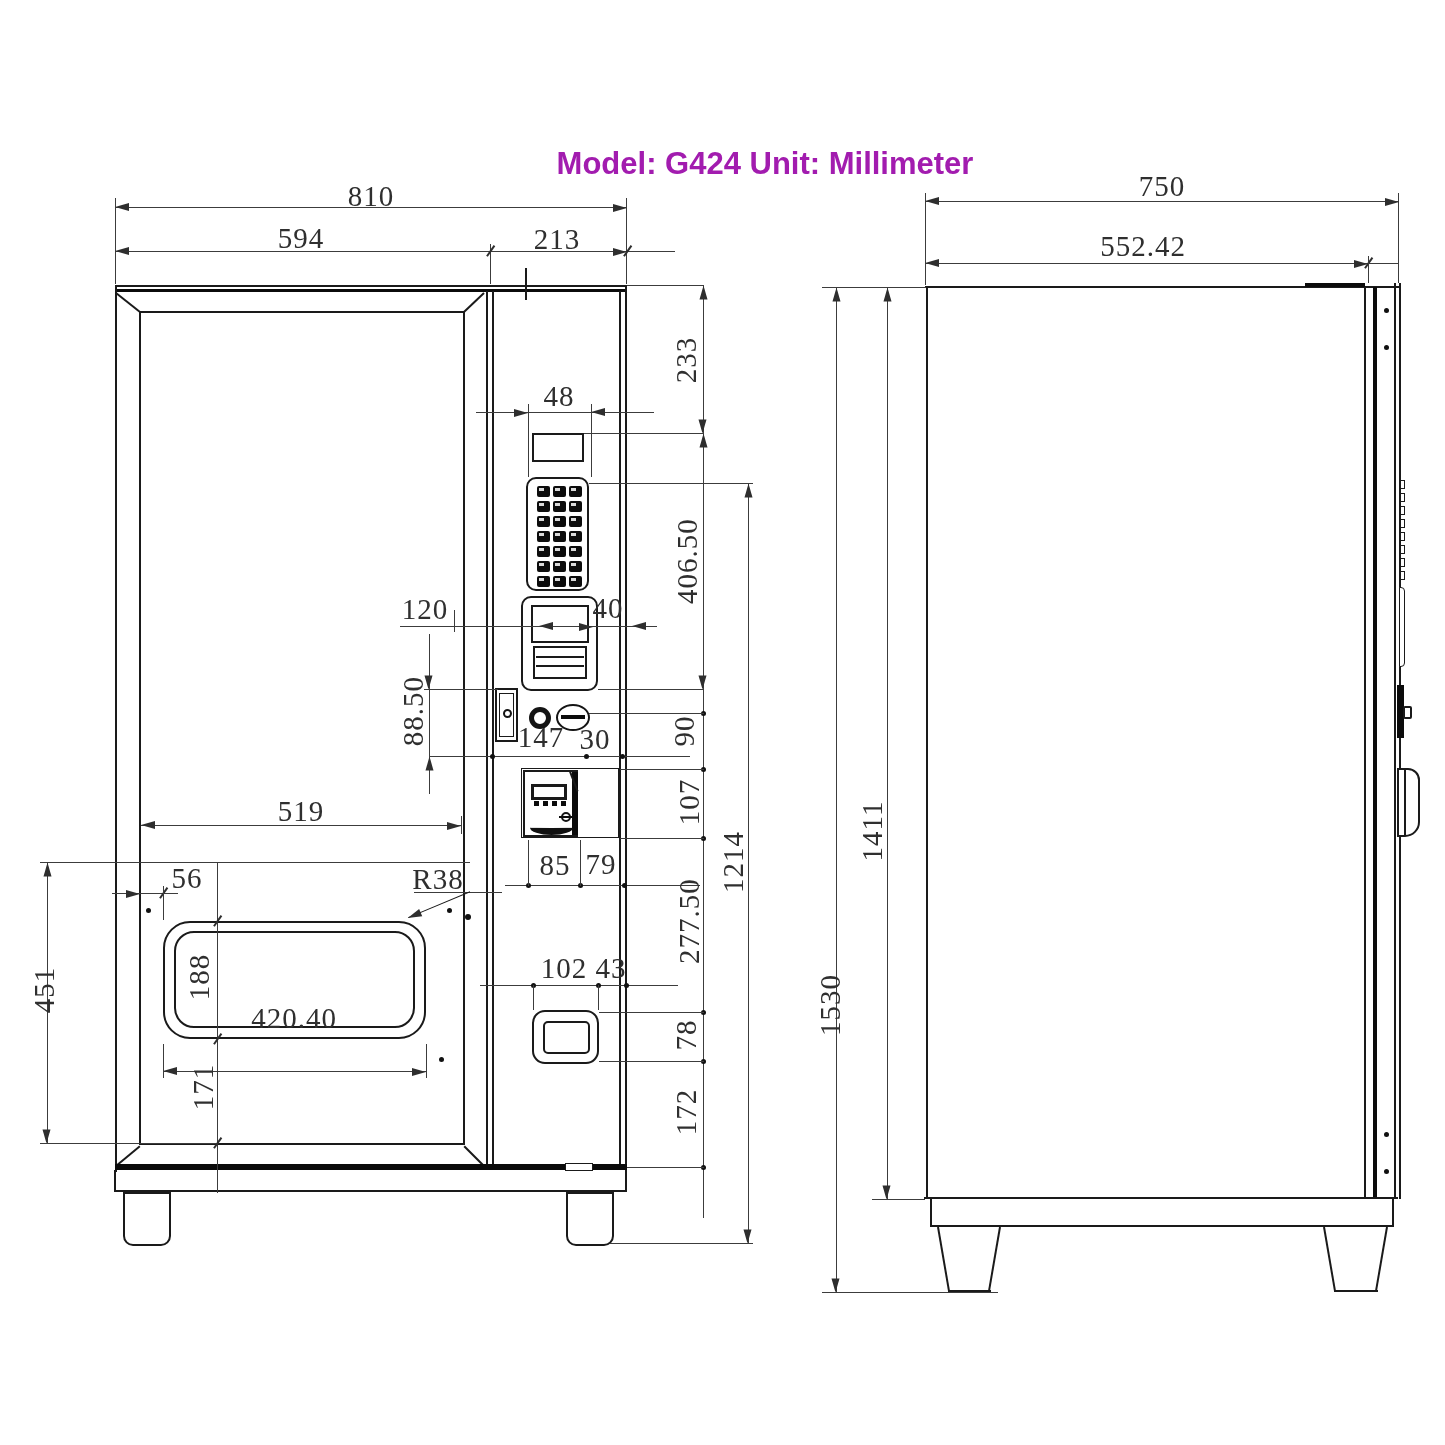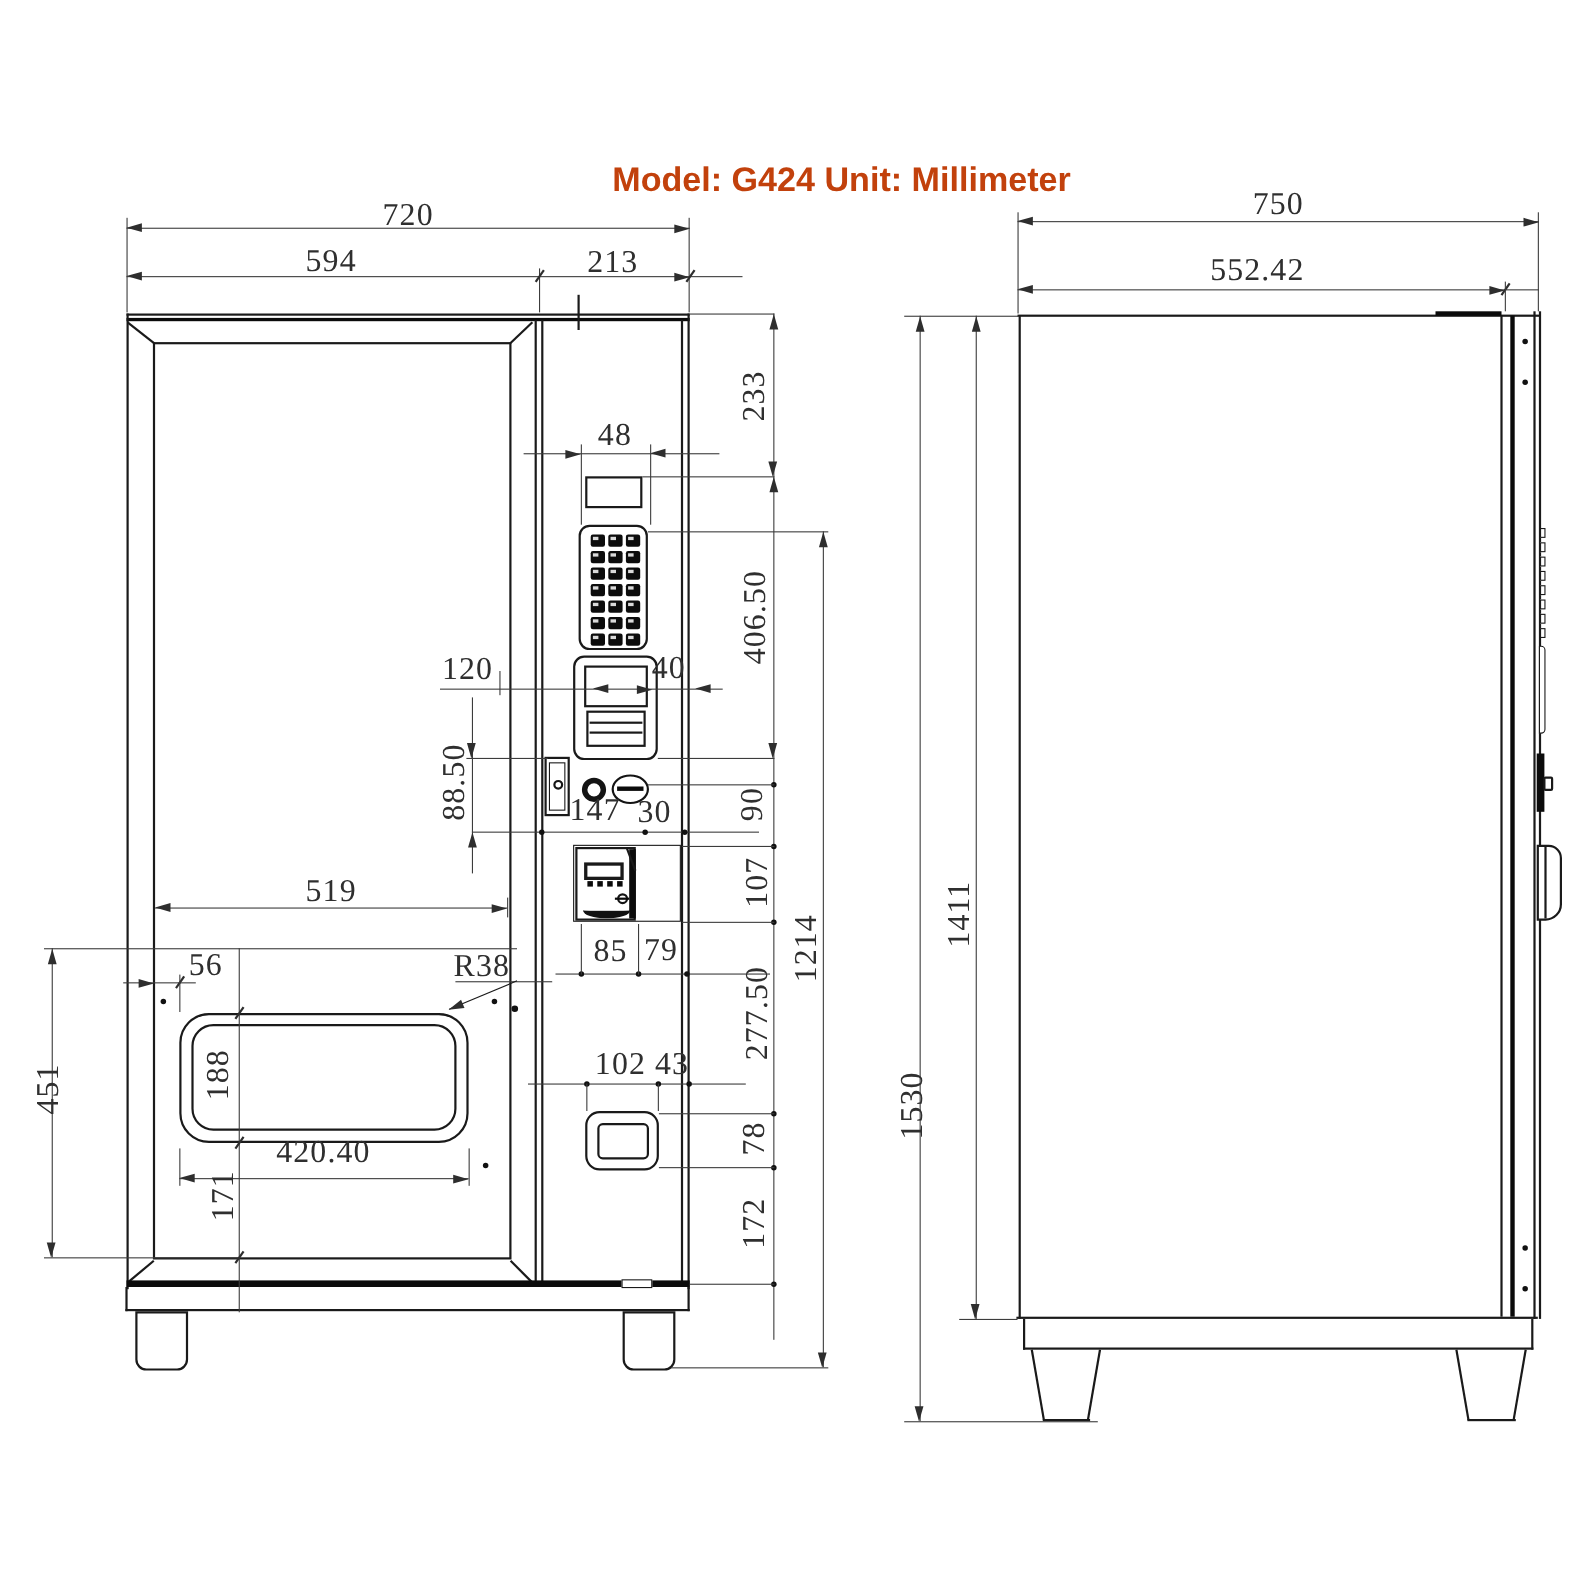--- a/index.html
+++ b/index.html
@@ -1,19 +1,19 @@
 <!DOCTYPE html>
 <html><head>
 <meta charset="utf-8">
 <style>
   html,body{margin:0;padding:0;background:#fff;}
   .cv{position:relative;width:1445px;height:1445px;background:#ffffff;overflow:hidden;
       font-family:"Liberation Serif", serif;}
   .title{position:absolute;left:400px;top:146px;width:730px;text-align:center;
-         font-family:"Liberation Sans", sans-serif;font-weight:700;font-size:31px;color:#c2410c;}
+         font-family:"Liberation Sans", sans-serif;font-weight:700;font-size:31px;color:#a21caf;}
   .d,.dv{position:absolute;font-size:29px;color:#2f2f2f;white-space:nowrap;letter-spacing:1px;
          transform:translate(-50%,-50%);line-height:1;}
   .dv{transform:translate(-50%,-50%) rotate(-90deg);}
   .pr{position:absolute;box-sizing:border-box;}
   .kk{position:absolute;background:#0c0c0c;border-radius:2px;}
   .kk::after{content:"";position:absolute;left:2px;top:2px;width:5px;height:3px;background:#fff;opacity:.85;}
 </style>
 </head>
 <body>
 
@@ -235,21 +235,21 @@
       <div class="kk" style="left: 553px; top: 546px; width: 13px; height: 11px;"></div>
       <div class="kk" style="left: 569px; top: 546px; width: 13px; height: 11px;"></div>
       <div class="kk" style="left: 537px; top: 561px; width: 13px; height: 11px;"></div>
       <div class="kk" style="left: 553px; top: 561px; width: 13px; height: 11px;"></div>
       <div class="kk" style="left: 569px; top: 561px; width: 13px; height: 11px;"></div>
       <div class="kk" style="left: 537px; top: 576px; width: 13px; height: 11px;"></div>
       <div class="kk" style="left: 553px; top: 576px; width: 13px; height: 11px;"></div>
       <div class="kk" style="left: 569px; top: 576px; width: 13px; height: 11px;"></div>
     </div>
 
-  <span class="d" style="left:371px;top:196px">720</span>
+  <span class="d" style="left:371px;top:196px">810</span>
   <span class="d" style="left:301px;top:238px">594</span>
   <span class="d" style="left:557px;top:239px">213</span>
   <span class="d" style="left:559px;top:396px">48</span>
   <span class="dv" style="left:686px;top:360px">233</span>
   <span class="dv" style="left:687px;top:561px">406.50</span>
   <span class="d" style="left:425px;top:609px">120</span>
   <span class="d" style="left:608px;top:608px">40</span>
   <span class="dv" style="left:413px;top:711px">88.50</span>
   <span class="d" style="left:541px;top:737px">147</span>
   <span class="d" style="left:595px;top:739px">30</span>
@@ -257,21 +257,21 @@
   <span class="dv" style="left:689px;top:802px">107</span>
   <span class="d" style="left:301px;top:811px">519</span>
   <span class="d" style="left:555px;top:865px">85</span>
   <span class="d" style="left:601px;top:864px">79</span>
   <span class="dv" style="left:733px;top:862px">1214</span>
   <span class="dv" style="left:689px;top:921px">277.50</span>
   <span class="d" style="left:187px;top:878px">56</span>
   <span class="d" style="left:438px;top:879px">R38</span>
   <span class="dv" style="left:44px;top:990px">451</span>
   <span class="dv" style="left:199px;top:977px">188</span>
-  <span class="d" style="left:294px;top:1048px">420.40</span>
+  <span class="d" style="left:294px;top:1018px">420.40</span>
   <span class="dv" style="left:203px;top:1087px">171</span>
   <span class="d" style="left:564px;top:968px">102</span>
   <span class="d" style="left:611px;top:968px">43</span>
   <span class="dv" style="left:686px;top:1035px">78</span>
   <span class="dv" style="left:686px;top:1112px">172</span>
 
   <span class="d" style="left:1162px;top:186px">750</span>
   <span class="d" style="left:1143px;top:246px">552.42</span>
   <span class="dv" style="left:830px;top:1005px">1530</span>
   <span class="dv" style="left:872px;top:831px">1411</span>

